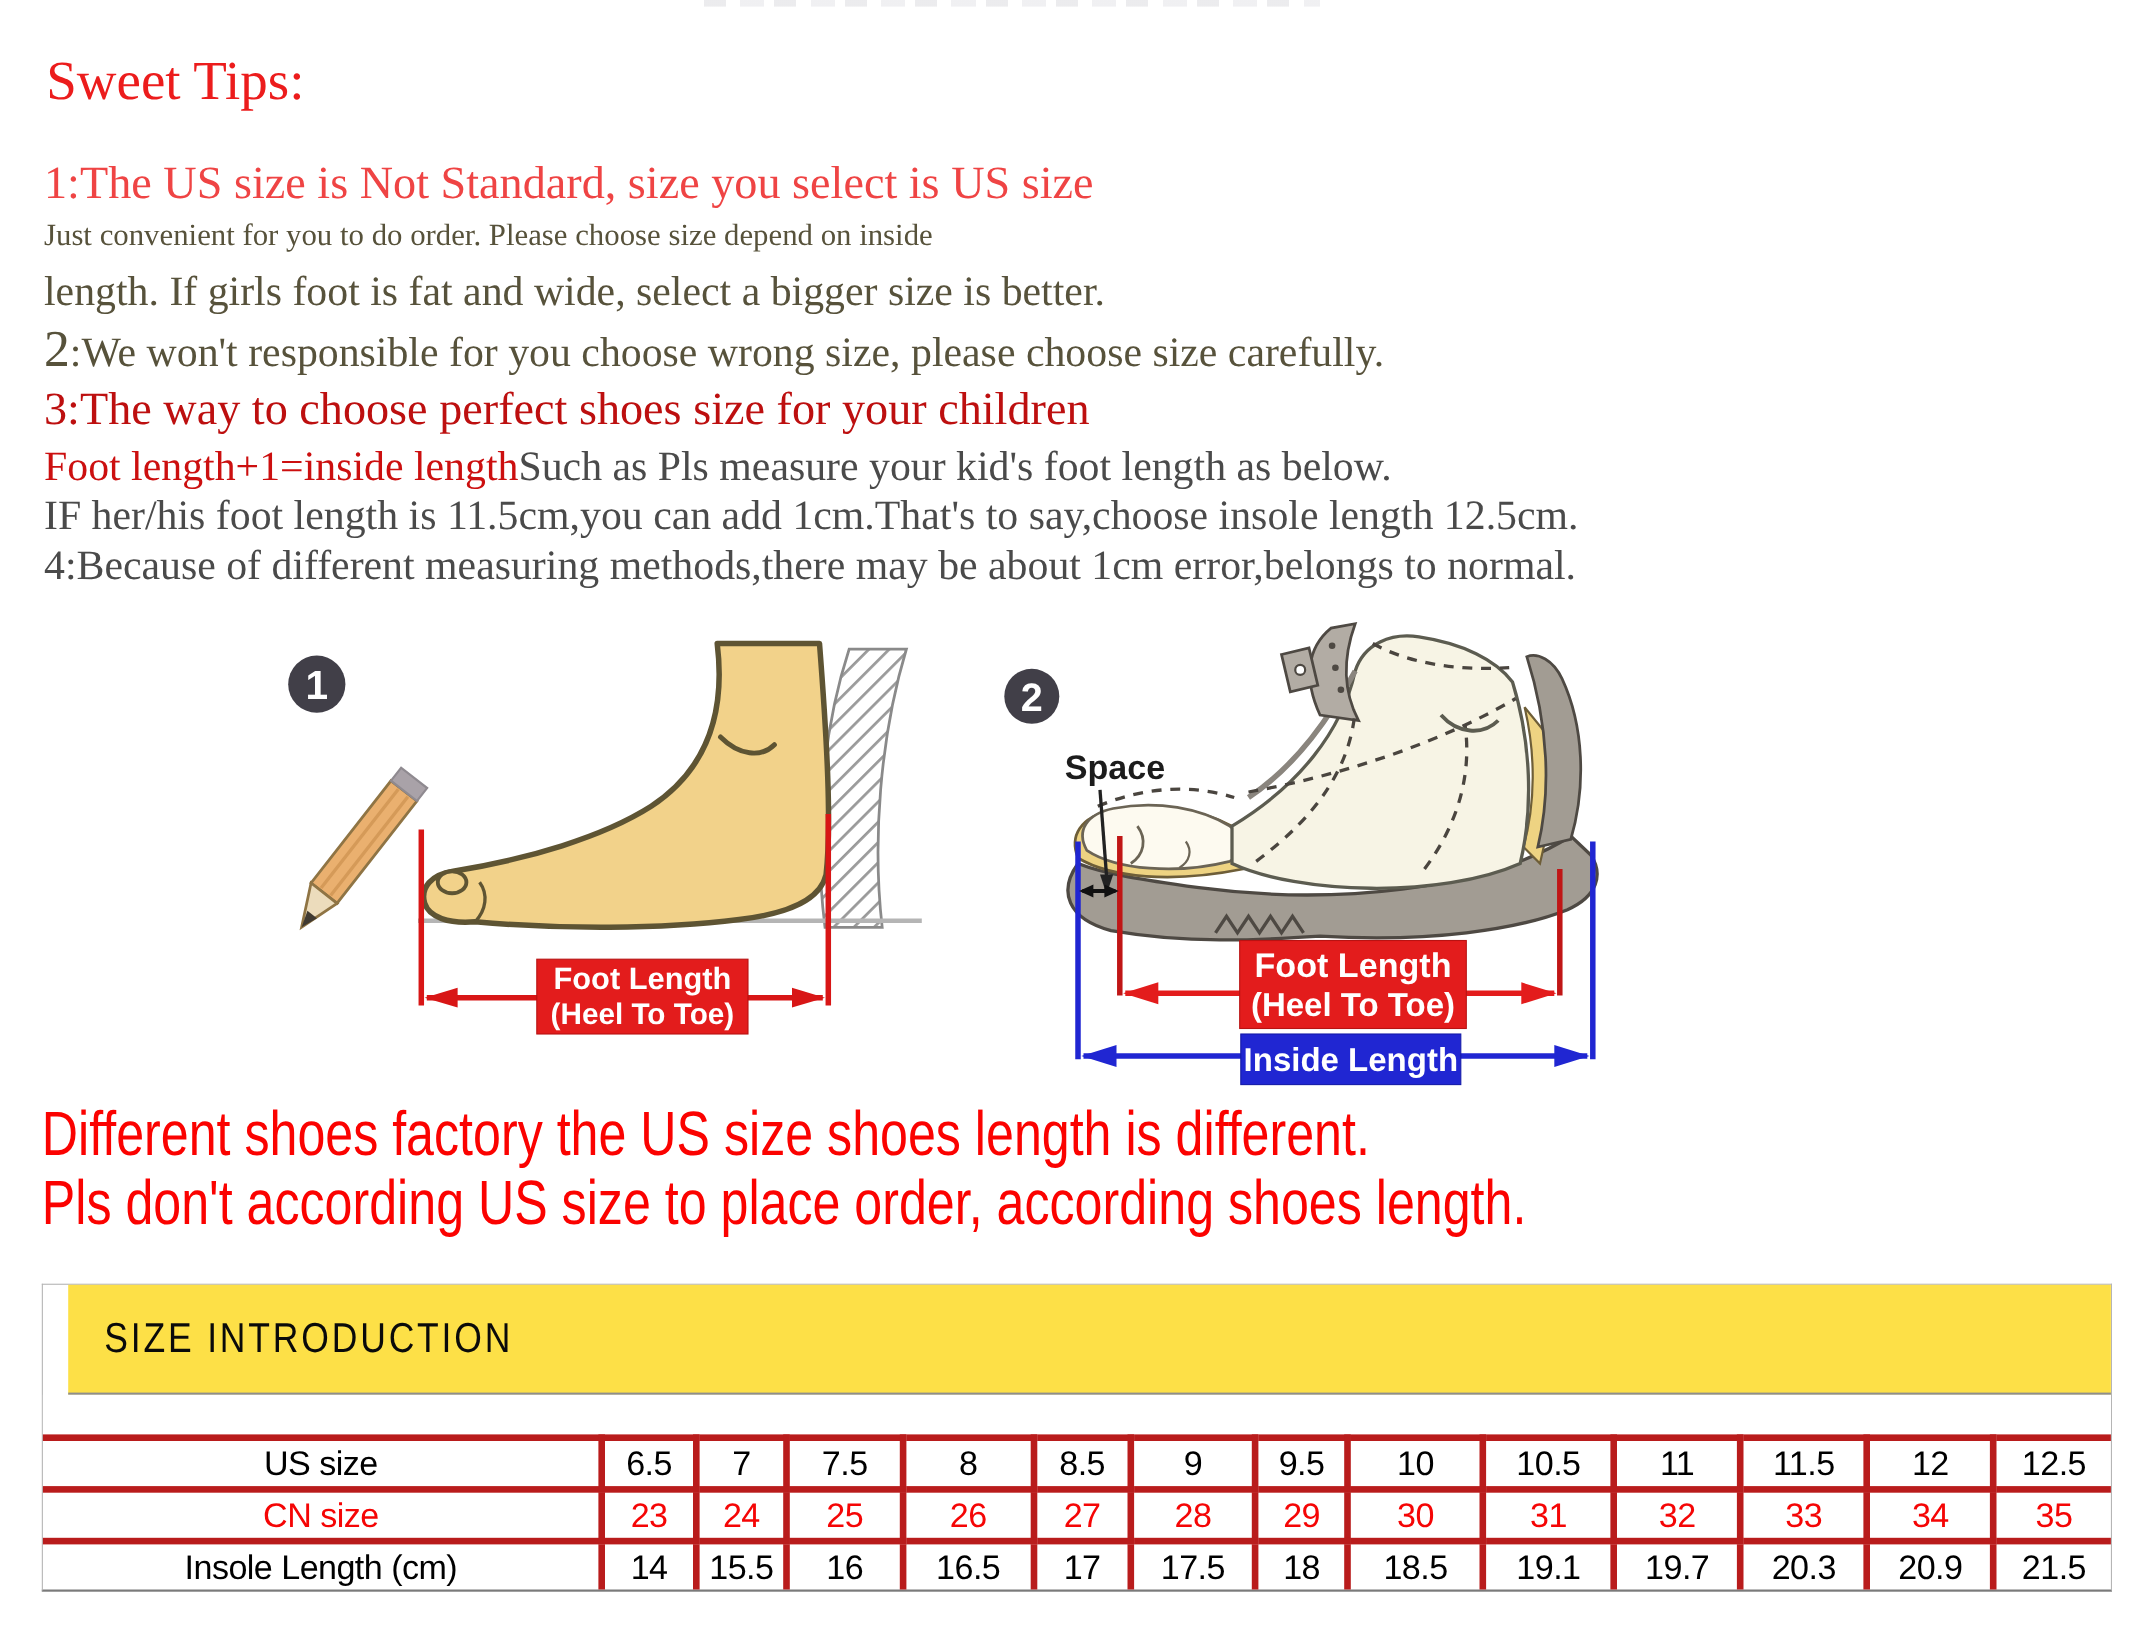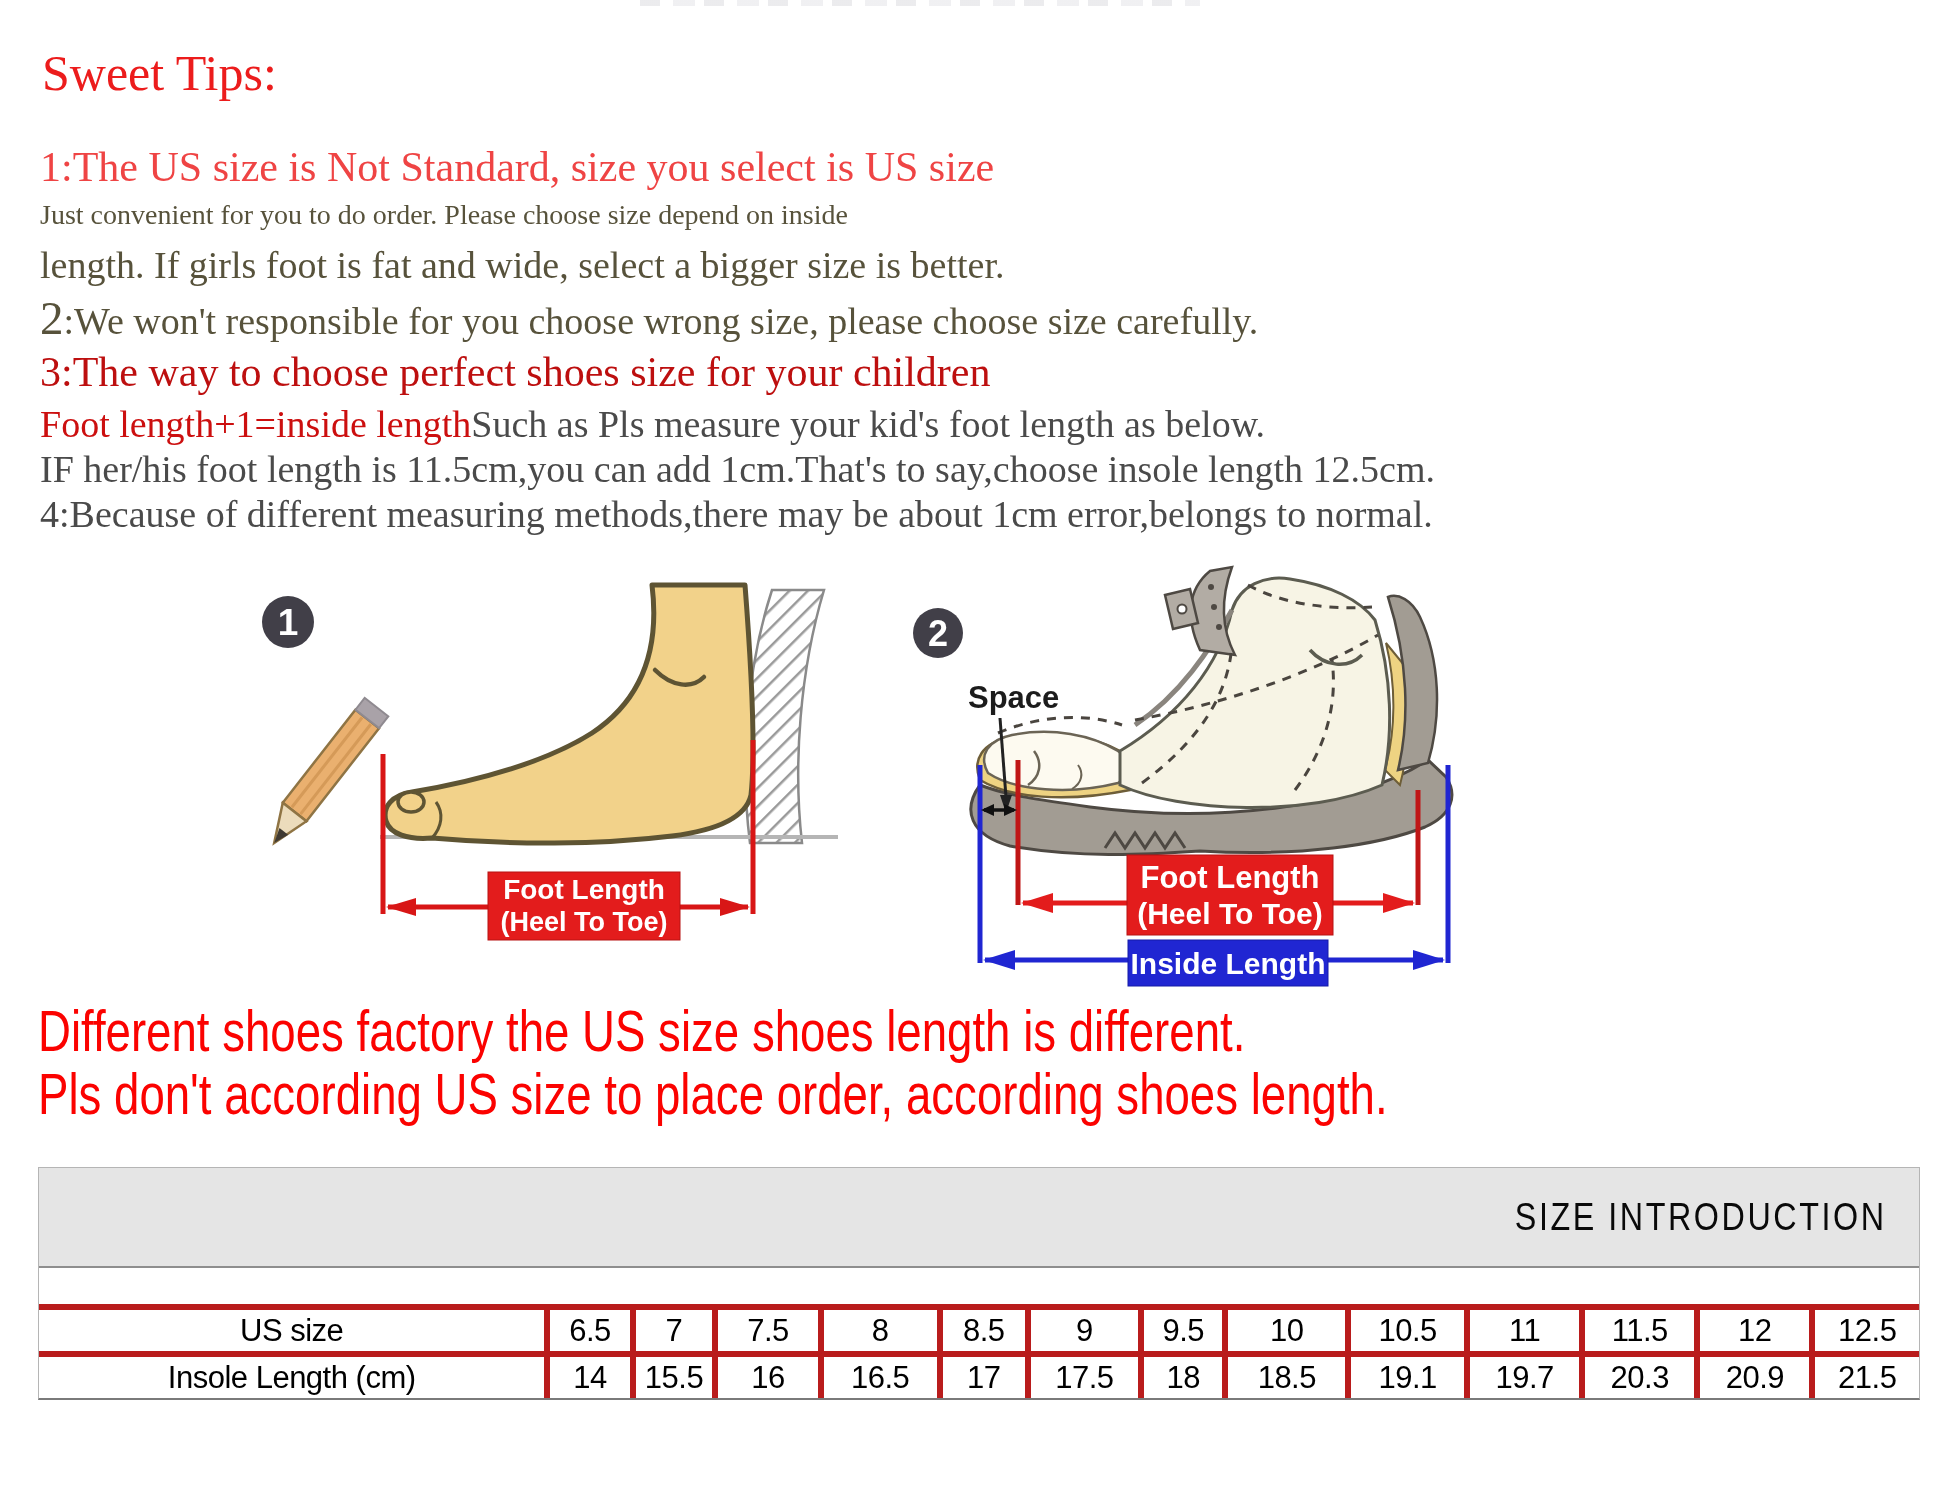--- a/index.html
+++ b/index.html
@@ -31,22 +31,22 @@
 
   
   .warning{position:absolute;left:38px;top:1000px;font-family:"Liberation Sans", sans-serif;
     font-size:57px;line-height:63px;color:#fb0200;transform:scaleX(0.80);transform-origin:left top;
     white-space:nowrap;}
 
   
   .table-wrap{position:absolute;left:38px;top:1167px;width:1880px;
     border:1px solid #b5b5b5;border-bottom:2px solid #7a7a7a;
     font-family:"Liberation Sans", sans-serif;}
-  .thead{height:98px;background:#e5e5e5;border-bottom:2px solid #8e8e8e;
-    display:flex;align-items:center;justify-content:flex-end;}
+  .thead{height:98px;background:#fde047;border-bottom:2px solid #8e8e8e;
+    display:flex;align-items:center;justify-content:flex-start;margin-left:23px;}
   .thead span{font-size:38px;color:#0a0a0a;letter-spacing:3px;transform:scaleX(0.85);white-space:nowrap;}
   .tspacer{height:36px;background:#ffffff;}
   table.sizes{width:100%;border-collapse:collapse;table-layout:fixed;}
   table.sizes td{border:6px solid #b91c1c;height:41px;text-align:center;vertical-align:middle;
     font-size:31px;color:#000;padding:0;letter-spacing:-0.5px;overflow:hidden;}
   table.sizes tr td:first-child{border-left:none;}
   table.sizes tr td:last-child{border-right:none;}
   table.sizes tr:last-child td{border-bottom:none;}
   table.sizes td.red{color:#f50505;}
 </style>
@@ -212,20 +212,36 @@
             <td class="">9</td>
             <td class="">9.5</td>
             <td class="">10</td>
             <td class="">10.5</td>
             <td class="">11</td>
             <td class="">11.5</td>
             <td class="">12</td>
             <td class="">12.5</td>
           </tr>
           <tr>
+            <td class="red">CN size</td>
+            <td class="red">23</td>
+            <td class="red">24</td>
+            <td class="red">25</td>
+            <td class="red">26</td>
+            <td class="red">27</td>
+            <td class="red">28</td>
+            <td class="red">29</td>
+            <td class="red">30</td>
+            <td class="red">31</td>
+            <td class="red">32</td>
+            <td class="red">33</td>
+            <td class="red">34</td>
+            <td class="red">35</td>
+          </tr>
+          <tr>
             <td class="">Insole Length (cm)</td>
             <td class="">14</td>
             <td class="">15.5</td>
             <td class="">16</td>
             <td class="">16.5</td>
             <td class="">17</td>
             <td class="">17.5</td>
             <td class="">18</td>
             <td class="">18.5</td>
             <td class="">19.1</td>

